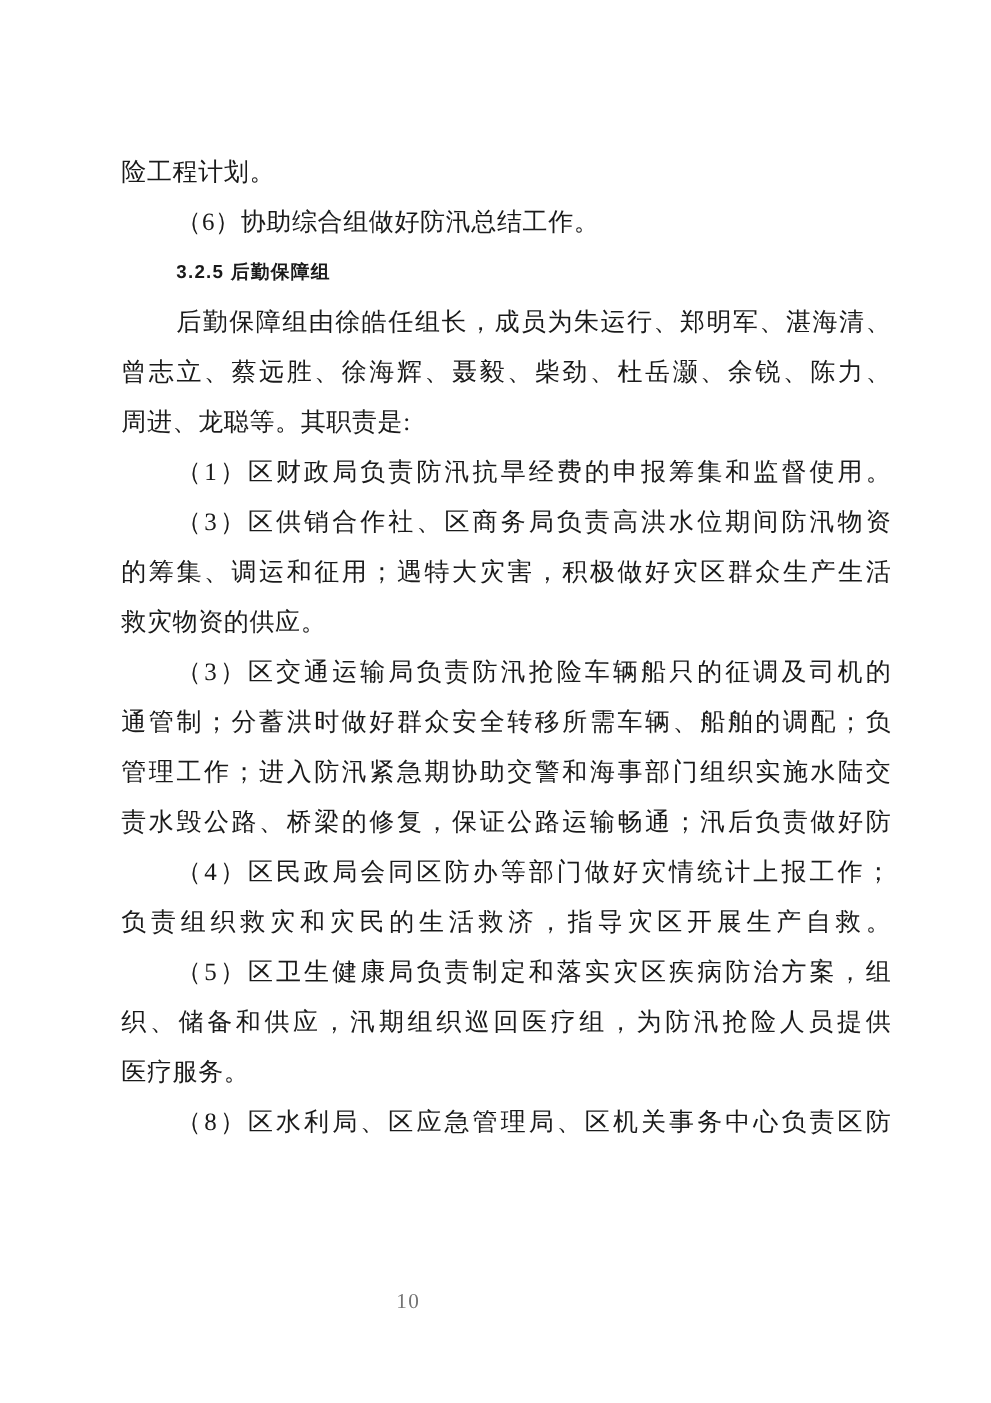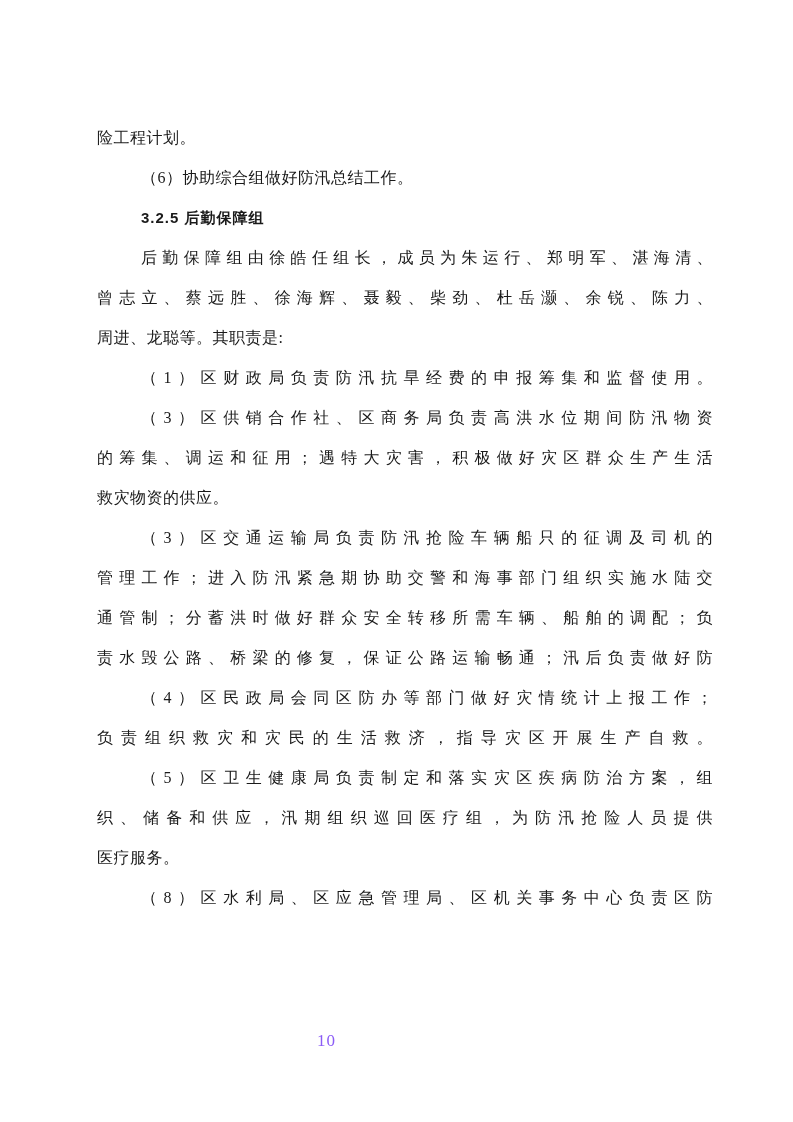--- a/index.html
+++ b/index.html
@@ -12,21 +12,21 @@
     font-family: "Liberation Serif", "DejaVu Serif", serif;
     color: #1a1a1a;
   }
   .content {
     position: absolute;
     left: 97px;
     top: 118px;
     width: 616px;
   }
   .ln {
-    font-size: 16px;
+    font-size: 20px;
     line-height: 40px;
     height: 40px;
     letter-spacing: 0.5px;
     white-space: normal;
   }
   .j {
     text-align: justify;
     text-align-last: justify;
     text-justify: inter-ideograph;
   }
@@ -39,41 +39,41 @@
   }
   .pageno {
     position: absolute;
     top: 1027px;
     left: 0;
     width: 653px;
     text-align: center;
     font-size: 17px;
     line-height: 28px;
     letter-spacing: 1px;
-    color: #8b5cf6;
+    color: #737373;
   }
 </style>
 </head>
 <body>
 
 <div class="page">
   <div class="content">
     <div class="ln">险工程计划。</div>
     <div class="ln ind">（6）协助综合组做好防汛总结工作。</div>
     <div class="ln ind hd">3.2.5 后勤保障组</div>
     <div class="ln ind j">后勤保障组由徐皓任组长，成员为朱运行、郑明军、湛海清、</div>
     <div class="ln j">曾志立、蔡远胜、徐海辉、聂毅、柴劲、杜岳灏、余锐、陈力、</div>
     <div class="ln">周进、龙聪等。其职责是:</div>
     <div class="ln ind j">（1）区财政局负责防汛抗旱经费的申报筹集和监督使用。</div>
     <div class="ln ind j">（3）区供销合作社、区商务局负责高洪水位期间防汛物资</div>
     <div class="ln j">的筹集、调运和征用；遇特大灾害，积极做好灾区群众生产生活</div>
     <div class="ln">救灾物资的供应。</div>
     <div class="ln ind j">（3）区交通运输局负责防汛抢险车辆船只的征调及司机的</div>
+    <div class="ln j">通管制；分蓄洪时做好群众安全转移所需车辆、船舶的调配；负</div>
     <div class="ln j">管理工作；进入防汛紧急期协助交警和海事部门组织实施水陆交</div>
-    <div class="ln j">通管制；分蓄洪时做好群众安全转移所需车辆、船舶的调配；负</div>
     <div class="ln j">责水毁公路、桥梁的修复，保证公路运输畅通；汛后负责做好防</div>
     <div class="ln ind j">（4）区民政局会同区防办等部门做好灾情统计上报工作；</div>
     <div class="ln j">负责组织救灾和灾民的生活救济，指导灾区开展生产自救。</div>
     <div class="ln ind j">（5）区卫生健康局负责制定和落实灾区疾病防治方案，组</div>
     <div class="ln j">织、储备和供应，汛期组织巡回医疗组，为防汛抢险人员提供</div>
     <div class="ln">医疗服务。</div>
     <div class="ln ind j">（8）区水利局、区应急管理局、区机关事务中心负责区防</div>
   </div>
   <div class="pageno">10</div>
 </div>

